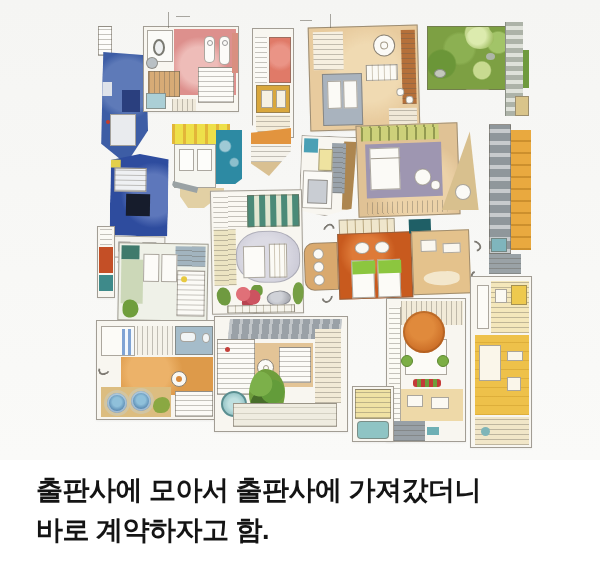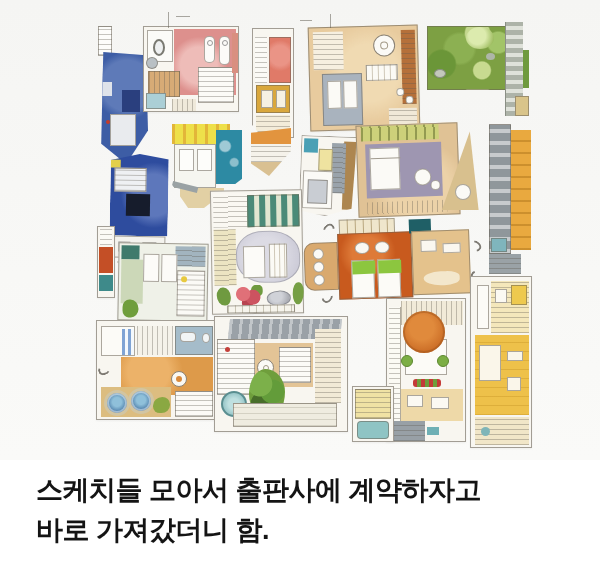--- a/index.html
+++ b/index.html
@@ -317,15 +317,15 @@
   </div>
 
   <span class="s" style="left:168px;top:12px;width:1px;height:16px;background:rgba(90,85,75,.5);"></span>
   <span class="s" style="left:176px;top:16px;width:14px;height:1px;background:rgba(90,85,75,.5);"></span>
   <span class="s" style="left:330px;top:14px;width:1px;height:14px;background:rgba(90,85,75,.5);"></span>
   <span class="s" style="left:300px;top:20px;width:12px;height:1px;background:rgba(90,85,75,.5);"></span>
 
 </div>
 
 <div class="caption">
-  <p>스케치들 모아서 출판사에 계약하자고</p>
-  <p>바로 가져갔더니 함.</p>
+  <p>출판사에 모아서 출판사에 가져갔더니</p>
+  <p>바로 계약하자고 함.</p>
 </div>
 
 </body></html>

